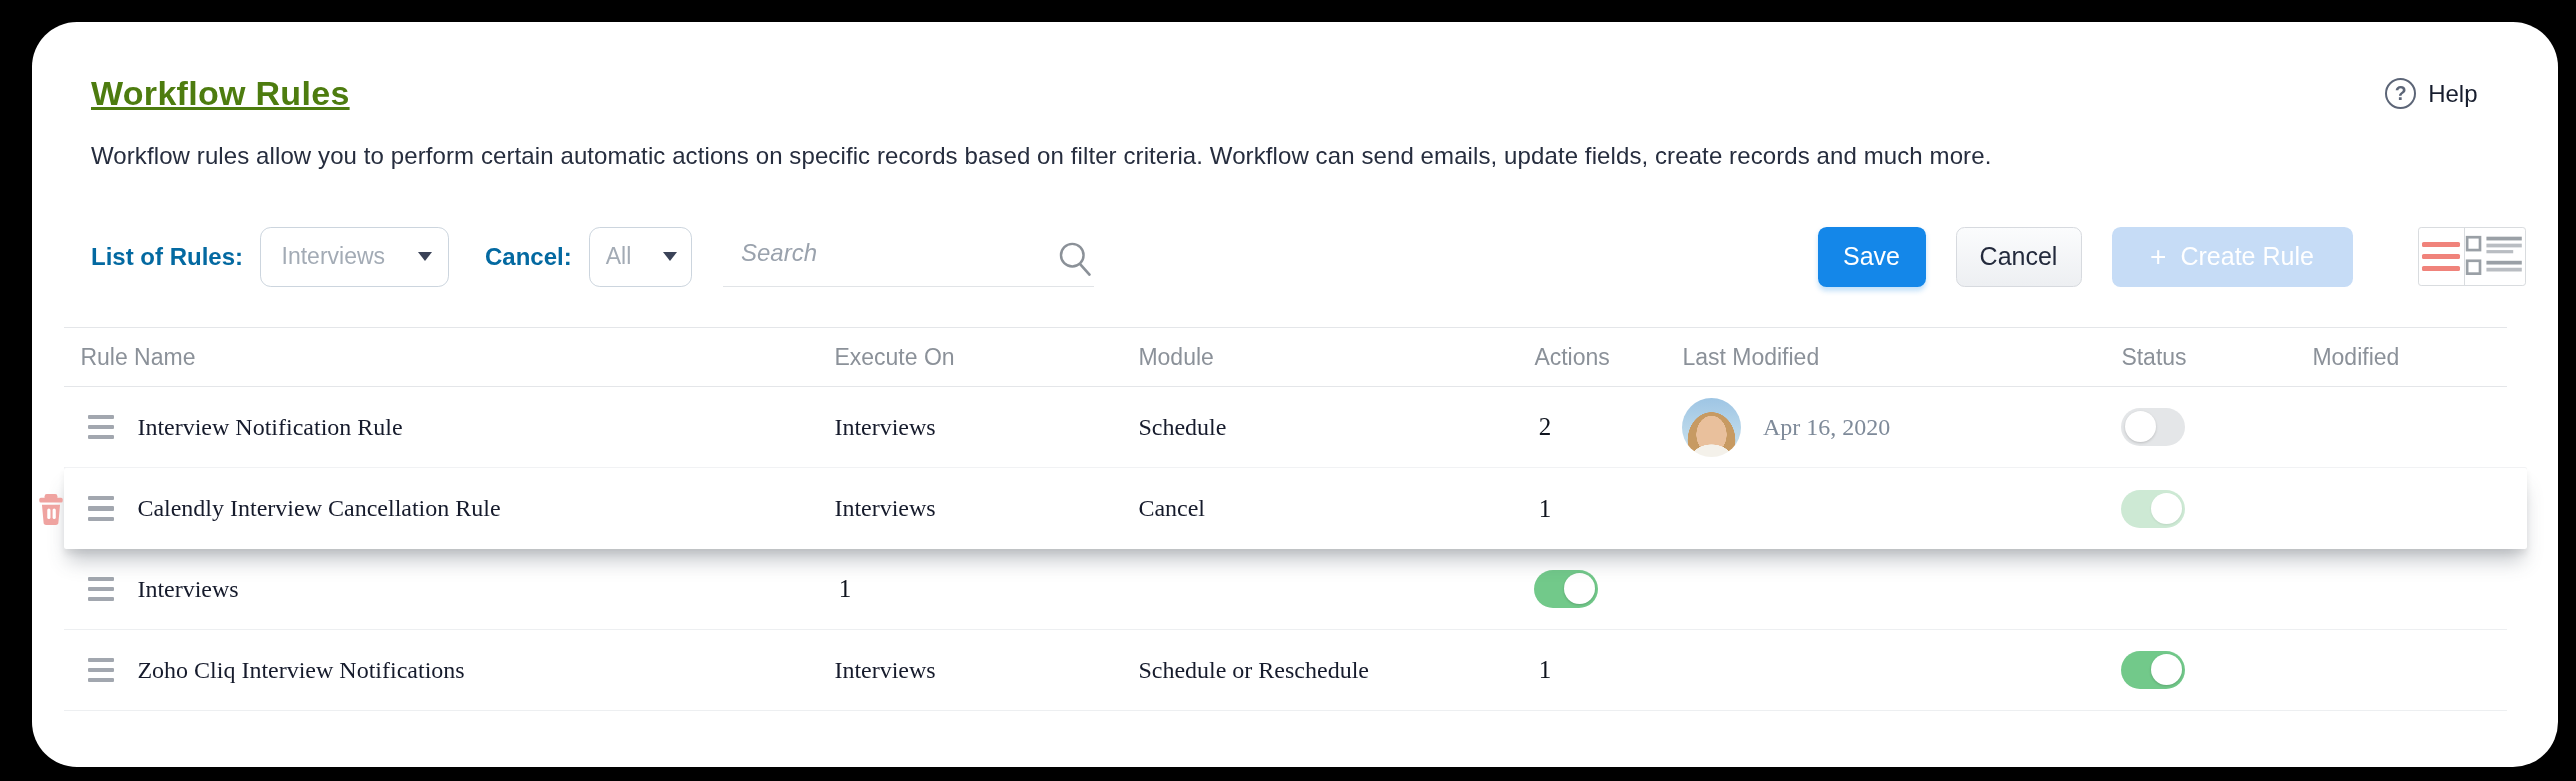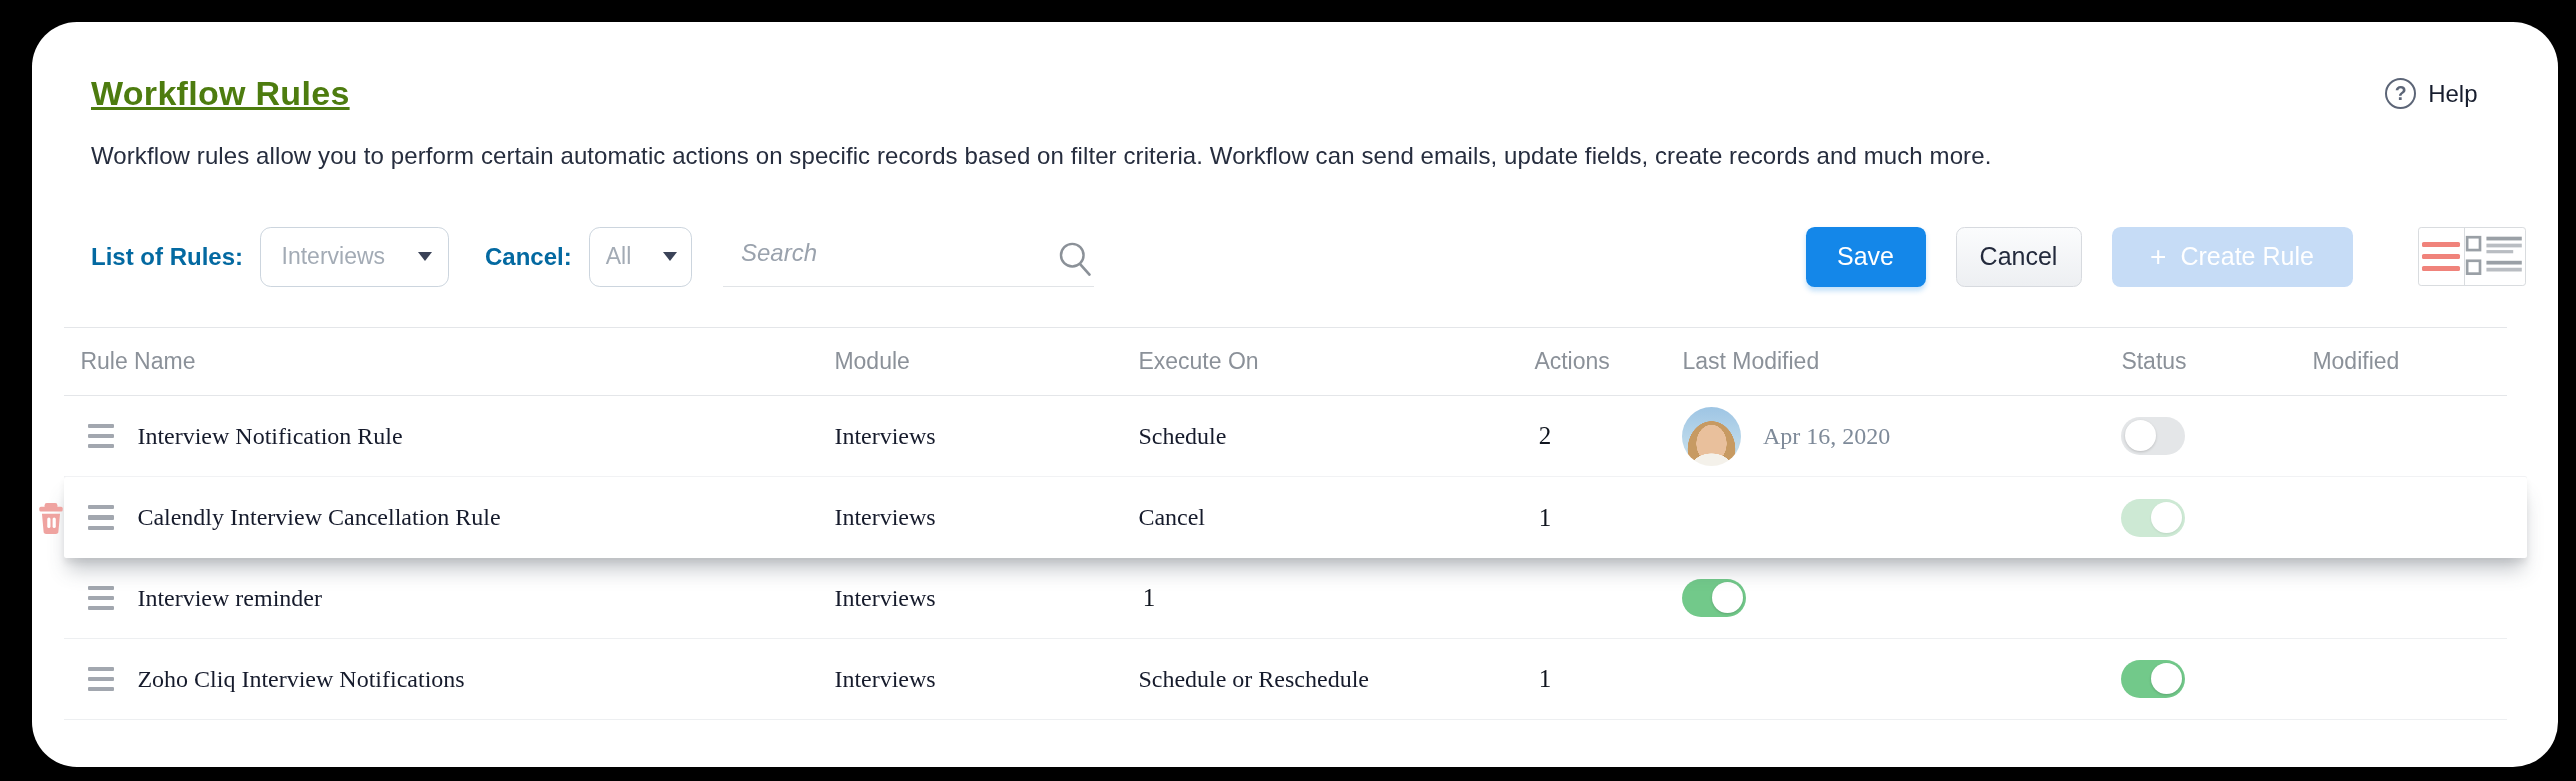--- a/index.html
+++ b/index.html
@@ -43,34 +43,34 @@
     width:100%; height:100%; border:none; border-bottom:1.6px solid #e1e4e7; outline:none;
     font-family:"Liberation Sans", sans-serif; font-size:24px; font-style:italic; color:#3a4154;
     padding:0 48px 5.4px 18.3px; background:transparent;
   }
   .search-input::placeholder { color:#9aa2ad; font-style:italic; }
   .search-icon { position:absolute; right:-3.2px; bottom:3.2px; }
 
   .right-group { margin-left:auto; display:flex; align-items:center; }
   .btn { height:60px; border:none; border-radius:8.6px; font-family:"Liberation Sans", sans-serif;
     font-size:25px; display:flex; align-items:center; justify-content:center; cursor:pointer; }
-  .btn-save { width:120px; background:#1487e9; color:#fff; box-shadow:0 3.2px 5.4px rgba(20,135,233,0.25); }
+  .btn-save { width:108px; background:#1487e9; color:#fff; box-shadow:0 3.2px 5.4px rgba(20,135,233,0.25); }
   .btn-cancel { width:126px; background:linear-gradient(180deg,#fbfcfd,#ecroyeff2); background:linear-gradient(180deg,#fbfcfd,#edeff2); border:1.6px solid #d7dadf; color:#232a3c; margin-left:30px; }
   .btn-create { width:241px; background:#c6dcf6; color:#fff; margin-left:30px; }
   .btn-create .plus { font-size:28px; margin-right:14px; font-weight:400; }
   .view-toggle { display:flex; width:108px; height:59px; border:1.6px solid #d9dcdf; border-radius:3.2px; margin-left:65px; background:#fff; }
   .view-half { flex:1; display:flex; align-items:center; justify-content:center; cursor:pointer; }
   .view-half + .view-half { border-left:1.6px solid #d9dcdf; }
   .list-lines { display:flex; flex-direction:column; gap:7px; }
   .list-lines i { display:block; width:38px; height:4.8px; background:#f0837b; border-radius:1.6px; }
 
   
   .table { margin:40px 0 0 5.4px; width:2443px; position:relative; }
   .grid-cols { display:grid; grid-template-columns:73px 697px 304px 396px 148px 439px 191px 1fr; align-items:center; }
-  .thead { height:69px; border-top:1.6px solid #e4e6e9; border-bottom:1.6px solid #e4e6e9;
+  .thead { height:60px; border-top:1.6px solid #e4e6e9; border-bottom:1.6px solid #e4e6e9;
     box-shadow:0 4.8px 0 -3.2px #eef0f2; color:#8b9199; font-size:23px; }
   .th-rulename { grid-column:1 / 3; padding-left:16px; }
   .trow { height:81px; border-bottom:1.6px solid #edeff1; font-size:24px; color:#161b2c; background:#fff; position:relative;font-family:Liberation Serif, serif; }
   .trow.elevated {
     z-index:3; border-bottom:none; border-radius:2.2px; width:calc(100% + 19.4px);
     box-shadow:0 -1.1px 0 #f1f2f4, 0 4.3px 6.5px rgba(0,0,0,0.07), 0 16px 18.3px -4.3px rgba(70,80,92,0.30);
   }
   .cell-handle { display:flex; justify-content:center; }
   .drag-handle { display:flex; flex-direction:column; gap:6px; cursor:grab; }
   .drag-handle i { display:block; width:26px; height:4.3px; background:#a2a7af; border-radius:1.1px; }
@@ -157,22 +157,22 @@
             <rect x="40" y="63" width="66" height="7" fill="#b9bdc2"></rect>
           </svg>
         </div>
       </div>
     </div>
   </div>
 
   <div class="table">
     <div class="thead grid-cols">
       <div class="th-rulename">Rule Name</div>
+      <div>Execute On</div>
       <div>Module</div>
-      <div>Execute On</div>
       <div>Actions</div>
       <div>Last Modified</div>
       <div>Status</div>
       <div>Modified</div>
     </div>
     <div id="table-body">
         <div class="trow grid-cols">
           <div class="cell-handle">
             <span class="drag-handle">
               <i></i>
@@ -223,21 +223,20 @@
           <div class="cell-default"></div>
         </div>
         <div class="trow grid-cols">
           <div class="cell-handle">
             <span class="drag-handle">
               <i></i>
               <i></i>
               <i></i>
             </span>
           </div>
-          <div class="cell-name">Interview reminder</div>
           <div class="cell-module">Interviews</div>
           <div class="cell-actions">1</div>
           <div class="cell-modified"></div>
           <div class="cell-status">
             <div class="toggle on">
               <span class="knob"></span>
             </div>
           </div>
           <div class="cell-default"></div>
         </div>

